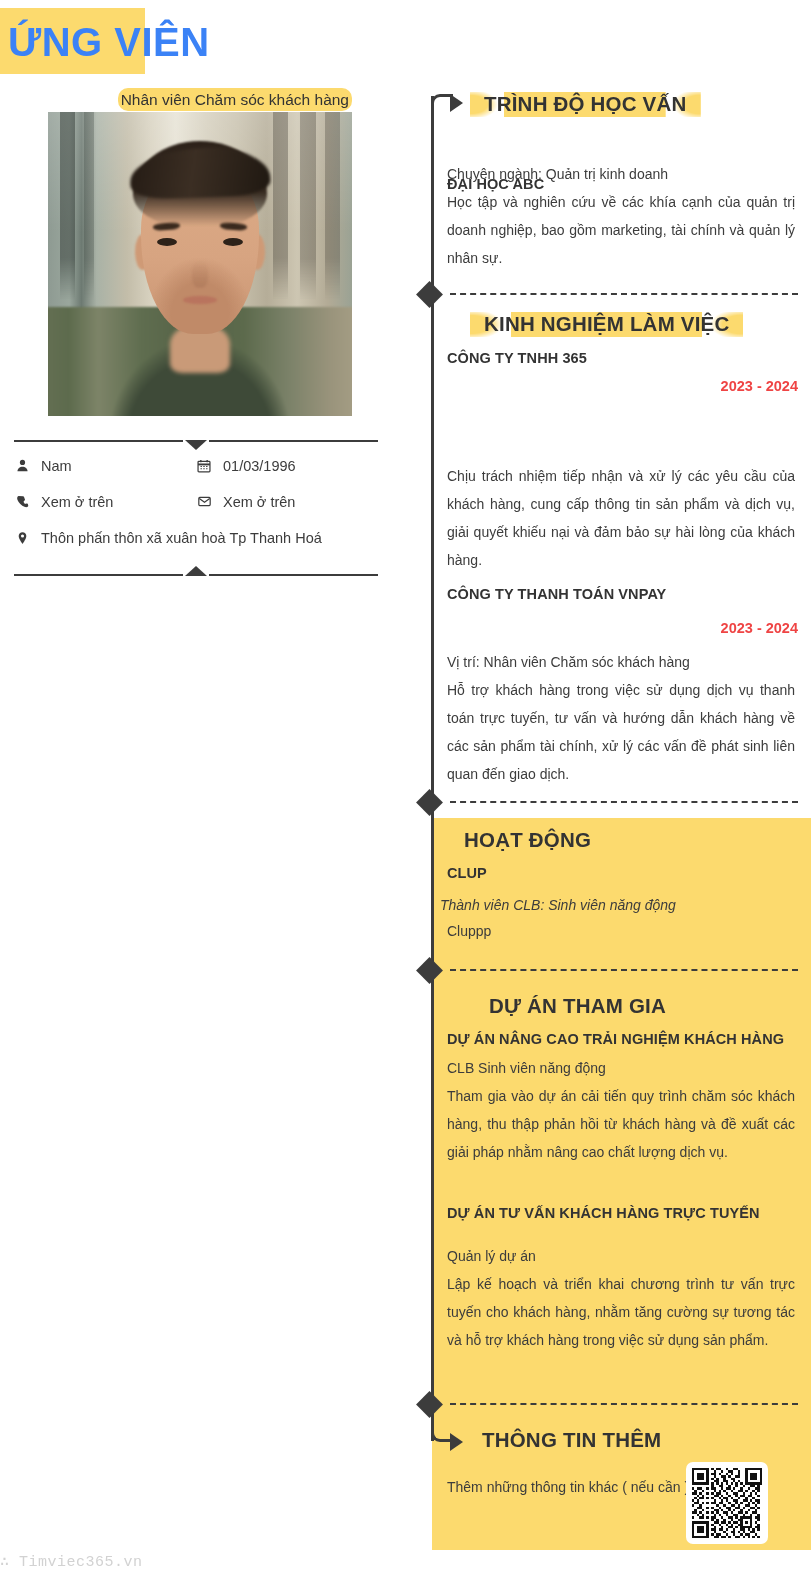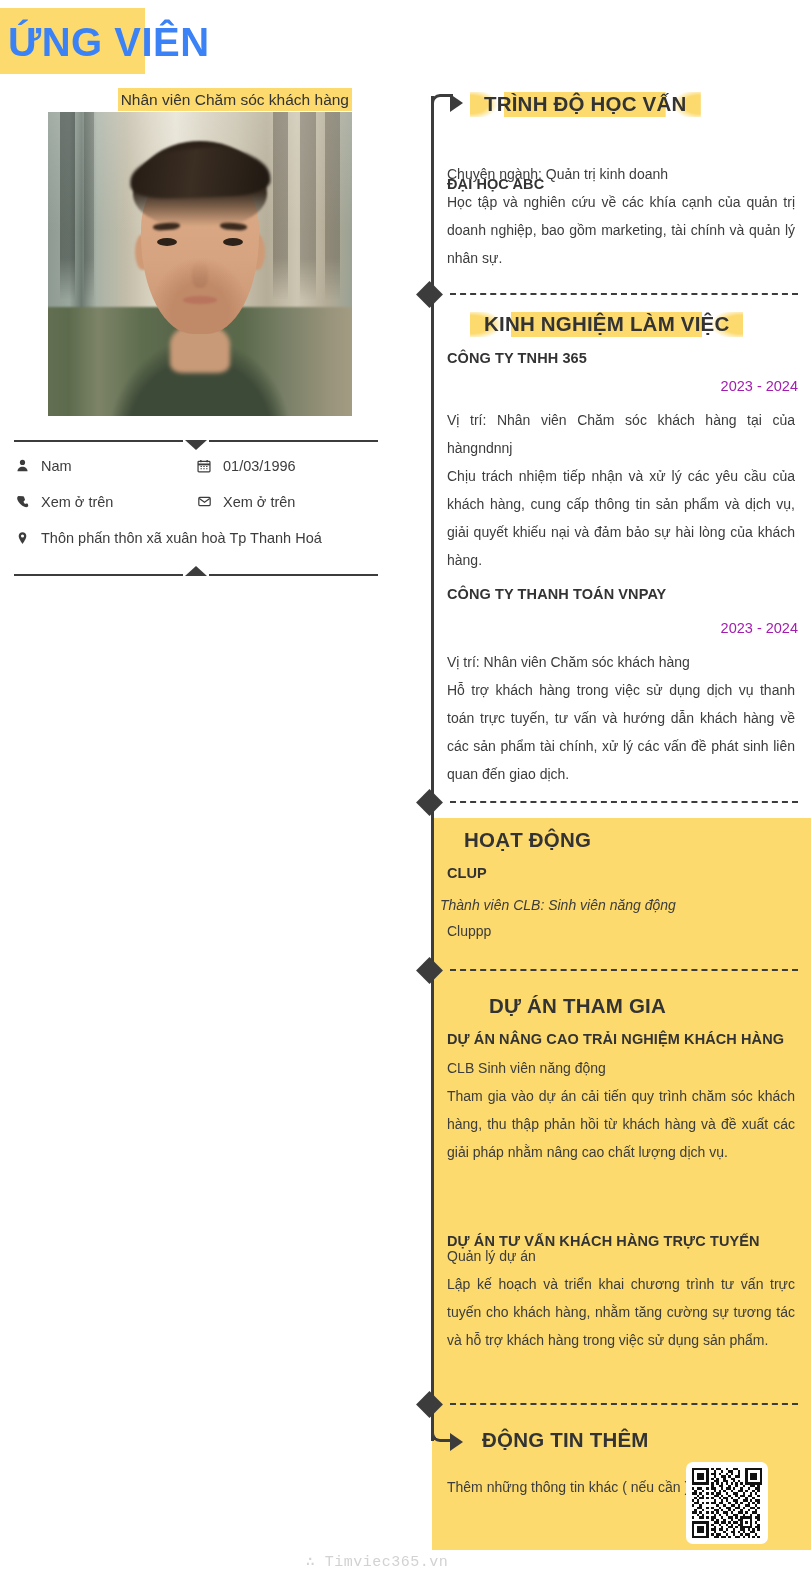--- a/index.html
+++ b/index.html
@@ -54,20 +54,21 @@
   }
   .job-title {
     display: inline-block;
     background: #FCDA6E;
     font-size: 15.5px;
     font-weight: 400;
     color: #333333;
     padding: 2px 3px;
     line-height: 19px;
     white-space: nowrap;
+    border-radius: 10px;
   }
 
   .photo {
     position: absolute;
     left: 48px; top: 112px;
     width: 304px;
     height: 304px;
     overflow: hidden;
     background: #b9b2a4;
   }
@@ -387,22 +388,22 @@
     font-weight: 700;
     color: #333333;
     letter-spacing: 0.1px;
     line-height: 20px;
     white-space: nowrap;
   }
   .period {
     position: absolute;
     right: 13px;
     font-size: 14.5px;
-    font-weight: 400;
-    color: #a21caf;
+    font-weight: 700;
+    color: #ef4444;
     line-height: 20px;
   }
   .body-txt {
     position: absolute;
     font-size: 14px;
     line-height: 28px;
     color: #3c3c3c;
   }
   .body-txt.just { text-align: justify; }
 
@@ -414,21 +415,21 @@
     background: #ffffff;
     border-radius: 7px;
     padding: 6px;
   }
   .qr-box svg { display: block; width: 70px; height: 70px; }
 
   .footer {
     position: absolute;
     left: 0; top: 1552px;
     width: 754px;
-    text-align: center;
+    text-align: left;
     font-family: "Liberation Mono", monospace;
     font-size: 15px;
     color: #d2d2d2;
     letter-spacing: 0.5px;
   }
 </style>
 </head>
 <body>
 
 <div class="left-col">
@@ -552,21 +553,20 @@
     <div class="dash"></div>
   </div>
 
   <div class="sec-head" style="left:72px; top:310px;">
     <span class="hl"></span>
     <span class="lbl">KINH NGHIỆM LÀM VIỆC</span>
   </div>
 
   <div class="sub-head" style="left:35px; top:348px;">CÔNG TY TNHH 365</div>
   <div class="period" style="top:376px;">2023 - 2024</div>
-  <div class="body-txt just" style="left:35px; top:406px; width:348px;">Vị trí: Nhân viên Chăm sóc khách hàng tại của hàngndnnj</div>
   <div class="body-txt just" style="left:35px; top:462px; width:348px;">Chịu trách nhiệm tiếp nhận và xử lý các yêu cầu của khách hàng, cung cấp thông tin sản phẩm và dịch vụ, giải quyết khiếu nại và đảm bảo sự hài lòng của khách hàng.</div>
 
   <div class="sub-head" style="left:35px; top:584px;">CÔNG TY THANH TOÁN VNPAY</div>
   <div class="period" style="top:618px;">2023 - 2024</div>
   <div class="body-txt" style="left:35px; top:648px; width:348px;">Vị trí: Nhân viên Chăm sóc khách hàng</div>
   <div class="body-txt just" style="left:35px; top:676px; width:348px;">Hỗ trợ khách hàng trong việc sử dụng dịch vụ thanh toán trực tuyến, tư vấn và hướng dẫn khách hàng về các sản phẩm tài chính, xử lý các vấn đề phát sinh liên quan đến giao dịch.</div>
 
   <div class="sep" style="top:794px;">
     <div class="diamond"></div>
     <div class="dash"></div>
@@ -587,32 +587,32 @@
 
   <div class="sec-head plain" style="left:52px; top:992px;margin-left:25px;">
     
     <span class="lbl">DỰ ÁN THAM GIA</span>
   </div>
 
   <div class="sub-head" style="left:35px; top:1029px;">DỰ ÁN NÂNG CAO TRẢI NGHIỆM KHÁCH HÀNG</div>
   <div class="body-txt" style="left:35px; top:1054px; width:348px;">CLB Sinh viên năng động</div>
   <div class="body-txt just" style="left:35px; top:1082px; width:348px;">Tham gia vào dự án cải tiến quy trình chăm sóc khách hàng, thu thập phản hồi từ khách hàng và đề xuất các giải pháp nhằm nâng cao chất lượng dịch vụ.</div>
 
-  <div class="sub-head" style="left:35px; top:1203px;margin-top:28px;">DỰ ÁN TƯ VẤN KHÁCH HÀNG TRỰC TUYẾN</div>
+  <div class="sub-head" style="left:35px; top:1203px;">DỰ ÁN TƯ VẤN KHÁCH HÀNG TRỰC TUYẾN</div>
   <div class="body-txt" style="left:35px; top:1242px; width:348px;">Quản lý dự án</div>
   <div class="body-txt just" style="left:35px; top:1270px; width:348px;">Lập kế hoạch và triển khai chương trình tư vấn trực tuyến cho khách hàng, nhằm tăng cường sự tương tác và hỗ trợ khách hàng trong việc sử dụng sản phẩm.</div>
 
   <div class="sep" style="top:1396px;">
     <div class="diamond"></div>
     <div class="dash"></div>
   </div>
 
   <div class="sec-head plain" style="left:70px; top:1426px;">
     
-    <span class="lbl">ĐỘNG TIN THÊM</span>
+    <span class="lbl">THÔNG TIN THÊM</span>
   </div>
   <div class="body-txt" style="left:35px; top:1473px; width:250px;">Thêm những thông tin khác ( nếu cần )</div>
 
   <div class="qr-box">
     <svg viewBox="0 0 29 29" shape-rendering="crispEdges">
       <rect width="29" height="29" fill="#ffffff"></rect>
       <g fill="#111111">
 
         <rect x="0" y="0" width="7" height="1"></rect>
           <rect x="0" y="6" width="7" height="1"></rect>

